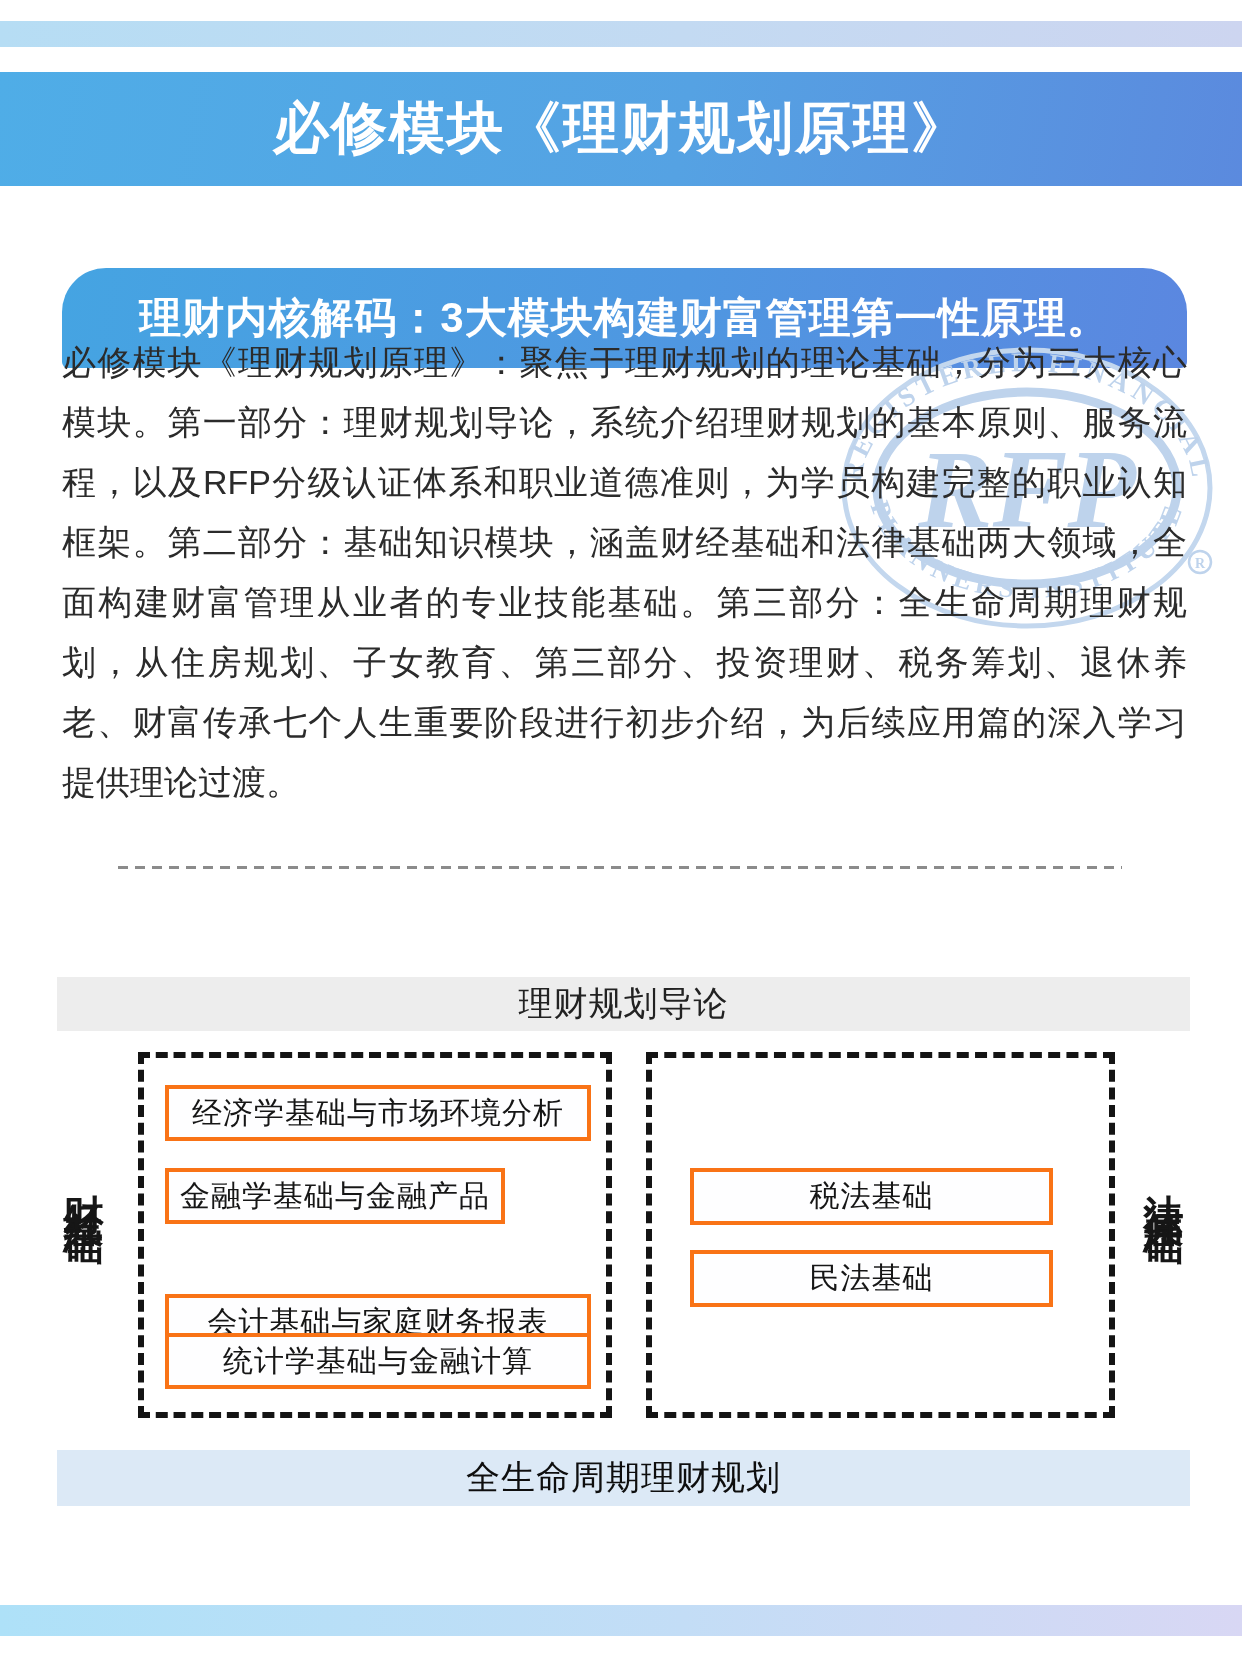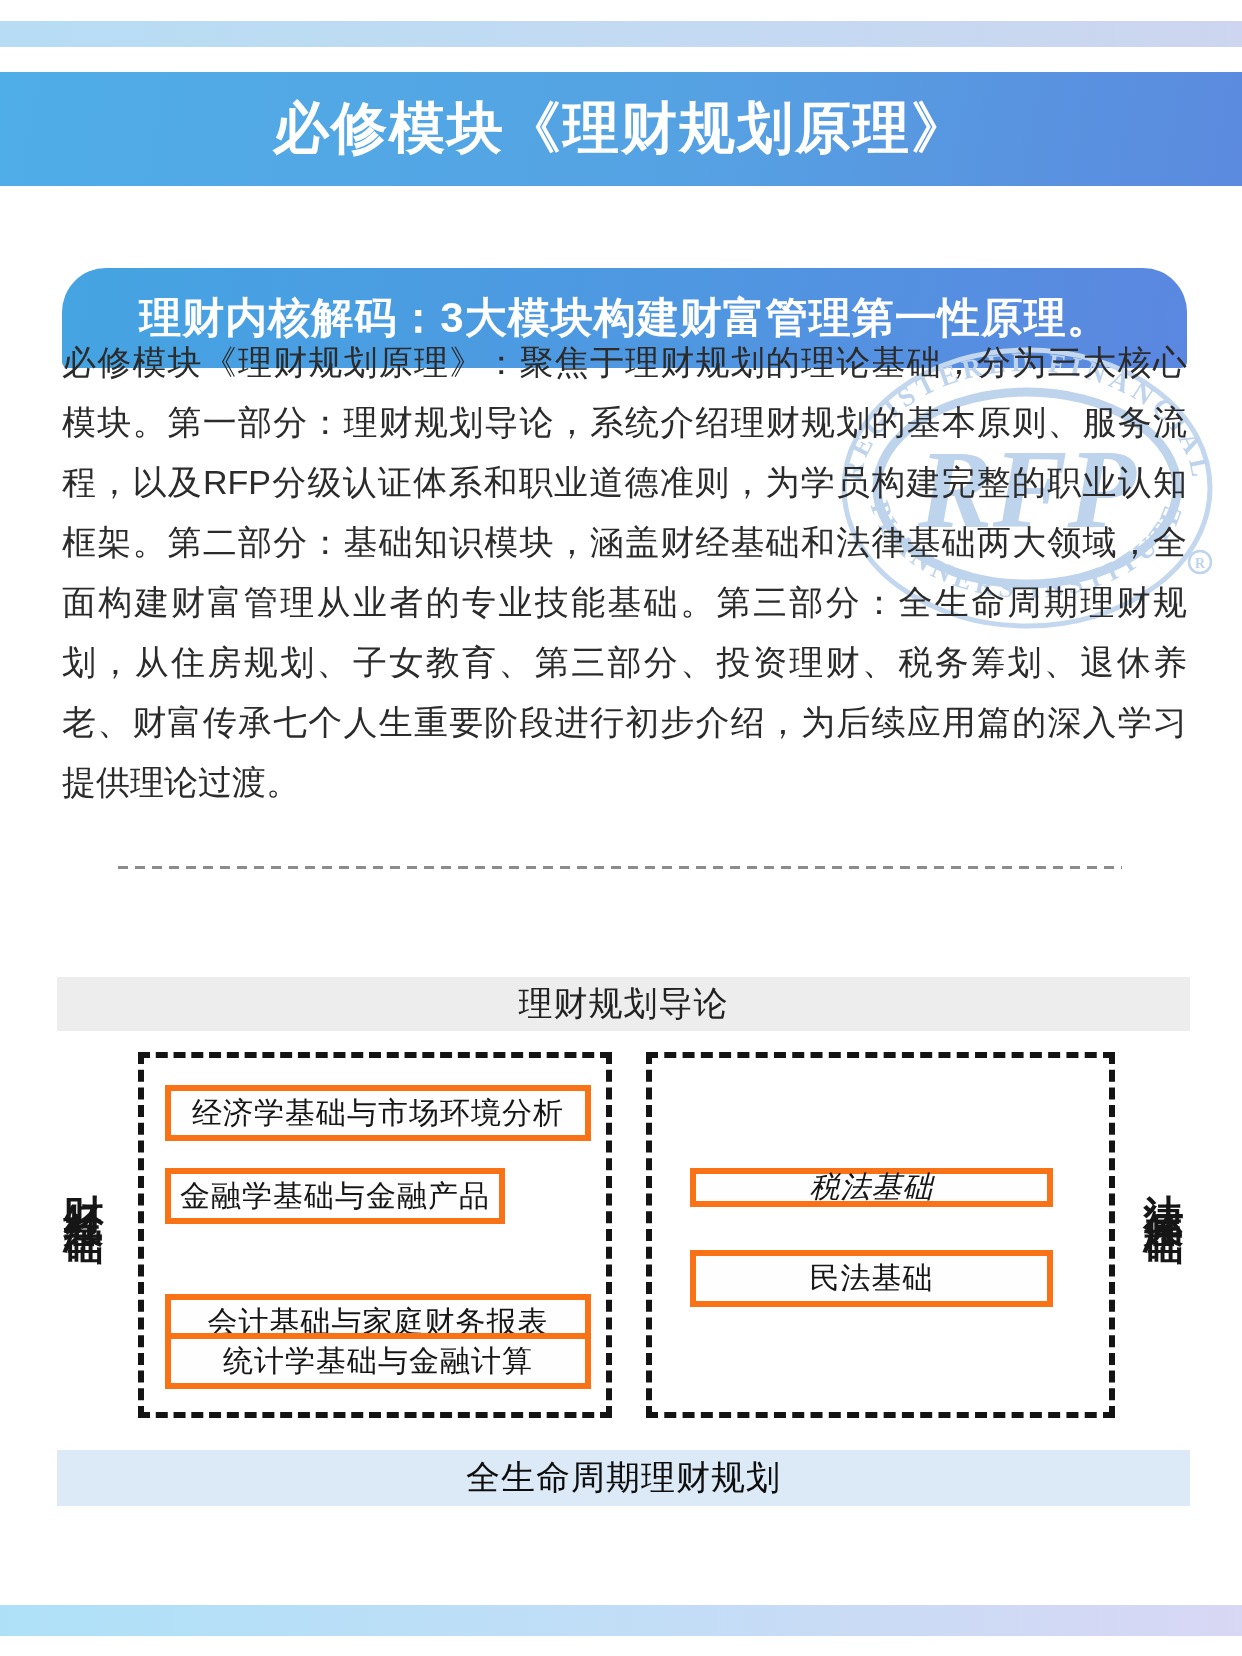--- a/index.html
+++ b/index.html
@@ -33,21 +33,21 @@
   .divider{left:118px;top:866px;width:1004px;height:3px;
     background:repeating-linear-gradient(90deg,#8b8b8b 0 10px,transparent 10px 17px);}
   
   .sec-header{left:57px;top:977px;width:1133px;height:54px;background:#ededed;
     display:flex;align-items:center;justify-content:center;
     font-size:34px;font-weight:500;color:#222222;letter-spacing:1px;}
   .dash-box{border:6px dashed #141414;box-sizing:border-box;background:transparent;}
   .dash-left{left:138px;top:1052px;width:474px;height:366px;}
   .dash-right{left:646px;top:1052px;width:469px;height:366px;}
   .module-box{position:absolute;box-sizing:border-box;background:#fefeff;
-    border:6px solid #f97316;display:flex;align-items:center;justify-content:center;
+    border:4px solid #f97316;display:flex;align-items:center;justify-content:center;
     font-size:30px;color:#161616;letter-spacing:1px;}
   .vlabel{writing-mode:vertical-rl;text-orientation:upright;
     font-size:40px;font-weight:600;color:#161616;letter-spacing:10px;line-height:40px;}
   .vlabel-left{left:64px;top:1162px;}
   .vlabel-right{left:1144px;top:1162px;}
   .footer-banner{left:57px;top:1450px;width:1133px;height:56px;background:#dce9f6;
     display:flex;align-items:center;justify-content:center;
     font-size:34px;font-weight:400;color:#0e0e0e;letter-spacing:1px;}
 </style>
 </head>
@@ -101,21 +101,21 @@
   <div class="abs dash-box dash-left"></div>
   <div class="abs dash-box dash-right"></div>
 
   <div id="left-items">
       <div class="module-box" style="left: 165px; top: 1085px; width: 426px; height: 56px;">经济学基础与市场环境分析</div>
       <div class="module-box" style="left: 165px; top: 1168px; width: 340px; height: 56px;">金融学基础与金融产品</div>
       <div class="module-box" style="left: 165px; top: 1250px; width: 426px; height: 56px; margin-top: 44px;">会计基础与家庭财务报表</div>
       <div class="module-box" style="left: 165px; top: 1333px; width: 426px; height: 56px;">统计学基础与金融计算</div>
     </div>
   <div id="right-items">
-      <div class="module-box" style="left: 690px; top: 1168px; width: 363px; height: 39px; font-style: italic;">税法基础</div>
+      <div class="module-box" style="left: 690px; top: 1168px; width: 363px; height: 57px;">税法基础</div>
       <div class="module-box" style="left: 690px; top: 1250px; width: 363px; height: 57px;">民法基础</div>
     </div>
 
   <div class="abs vlabel vlabel-left">财经基础</div>
   <div class="abs vlabel vlabel-right">法律基础</div>
 
   <div class="abs footer-banner">全生命周期理财规划</div>
 
   <div class="abs bottom-strip"></div>
 

